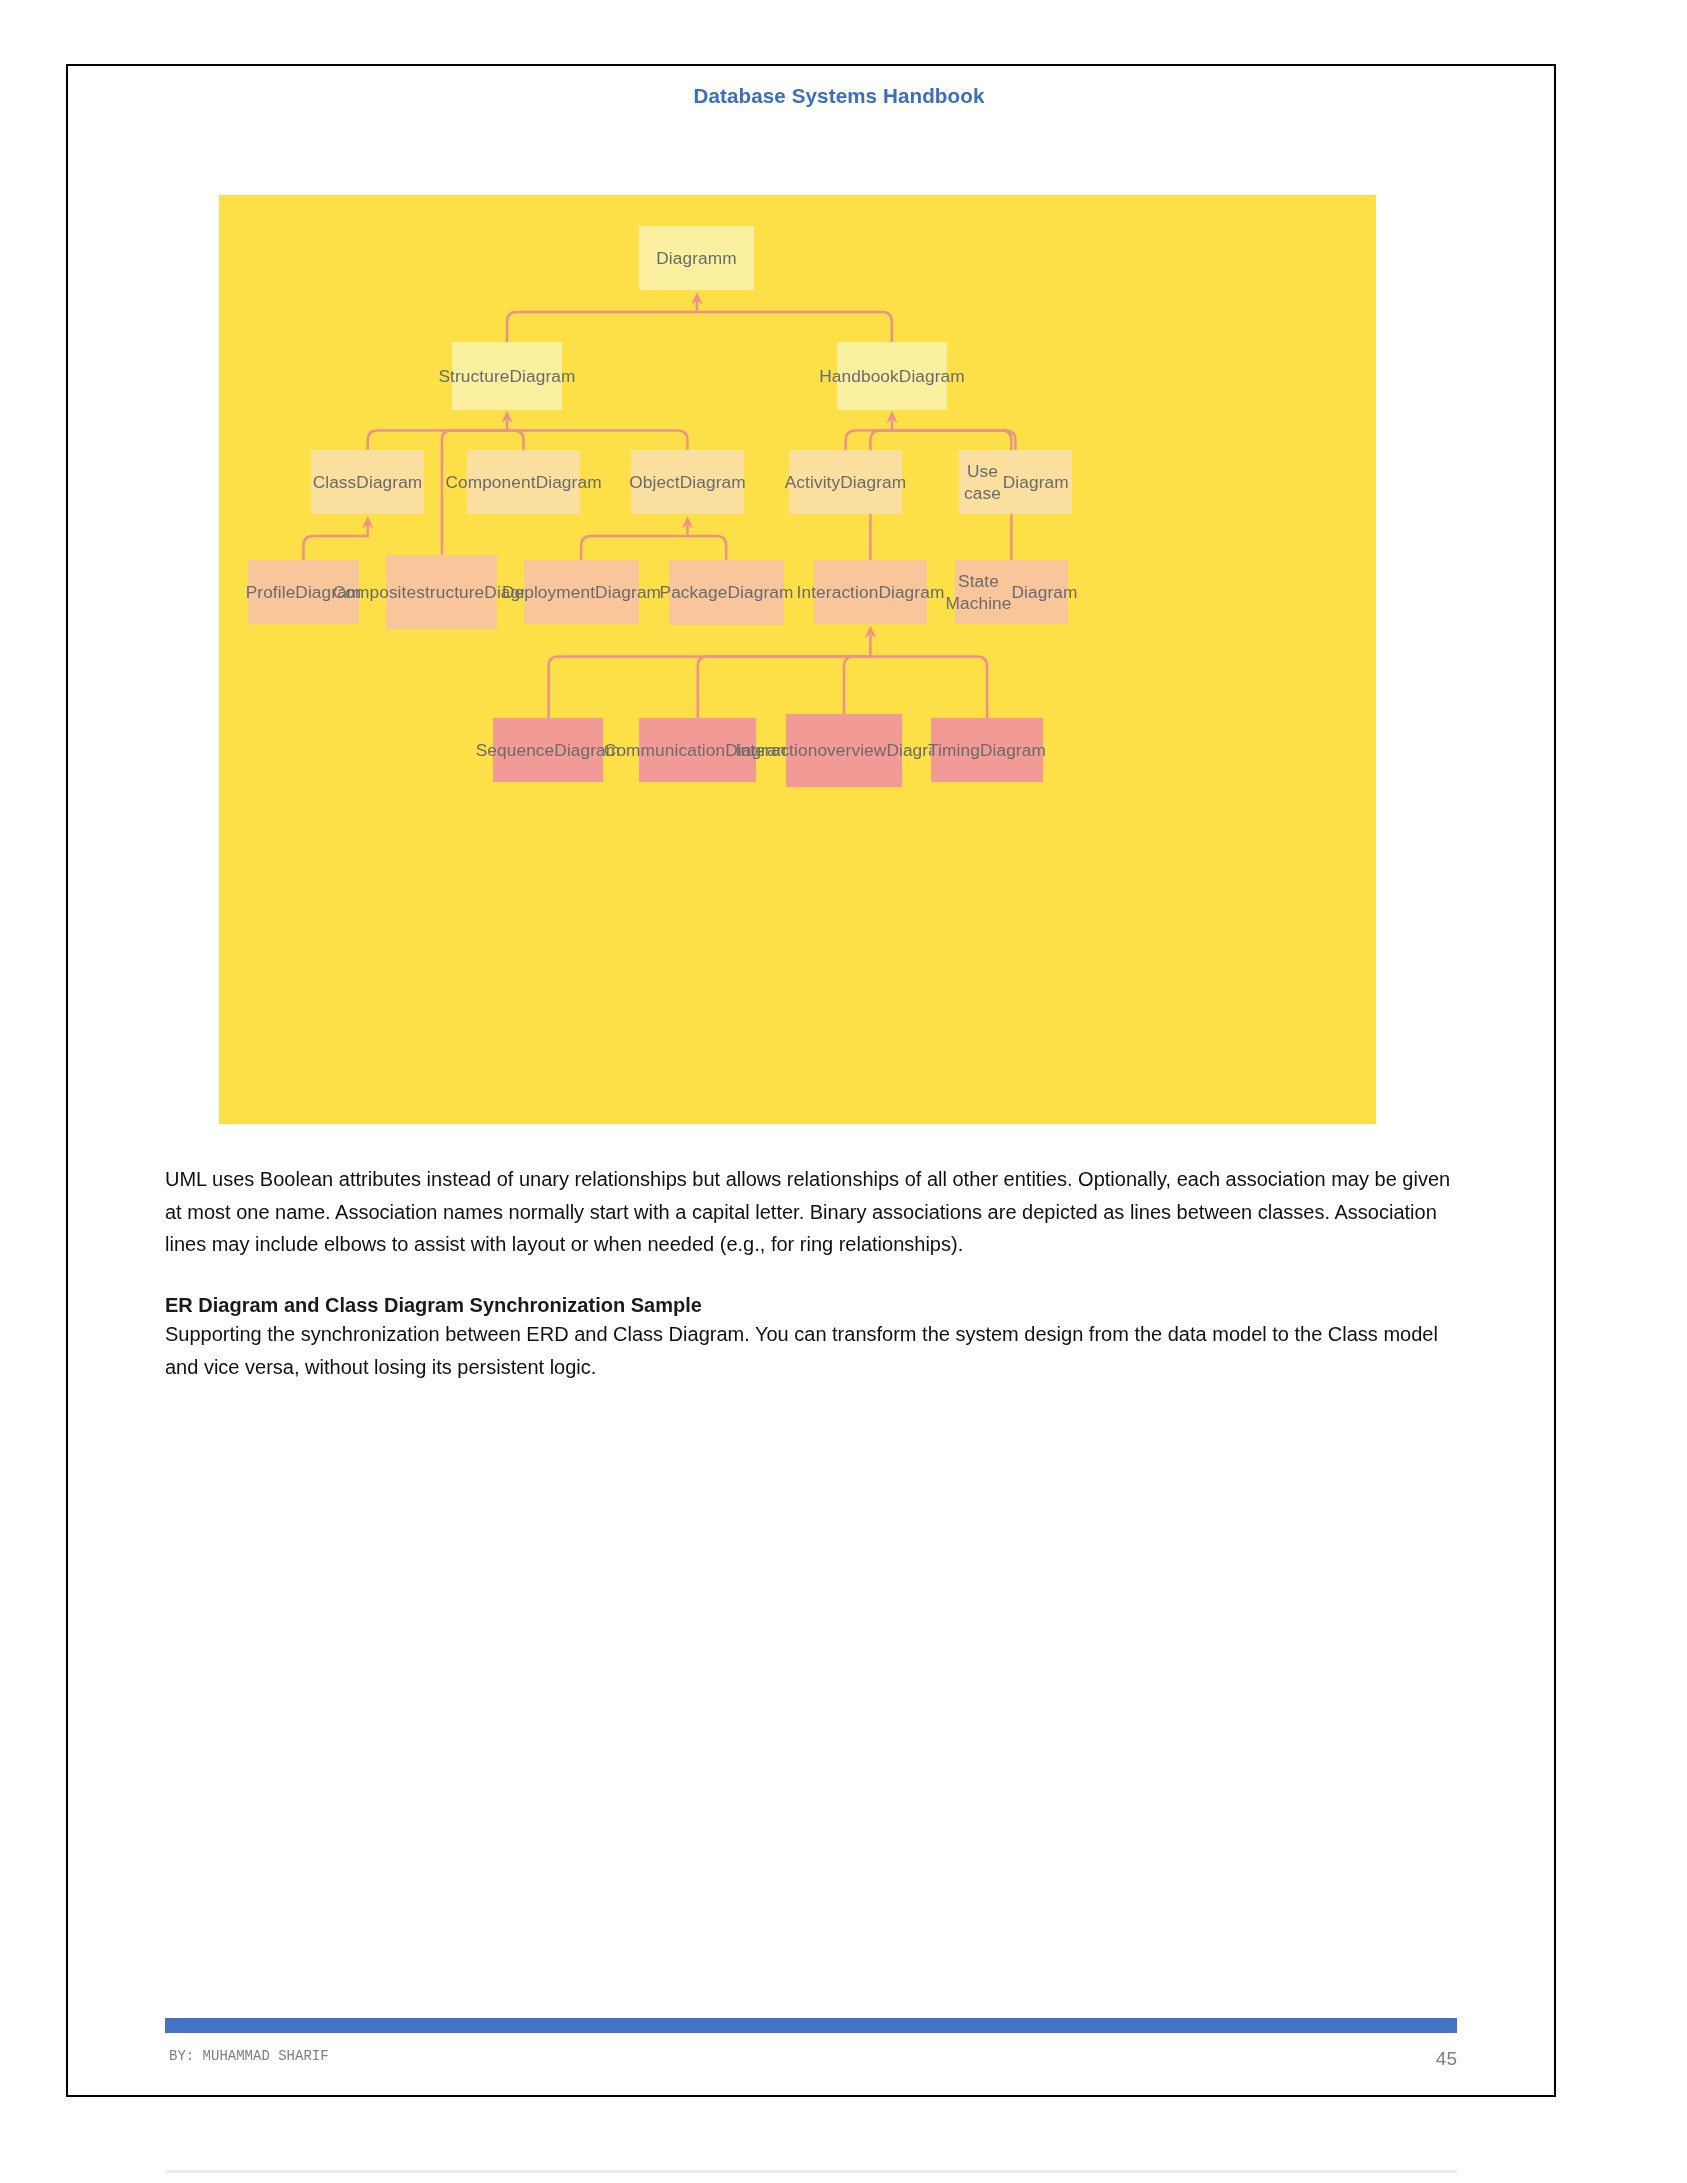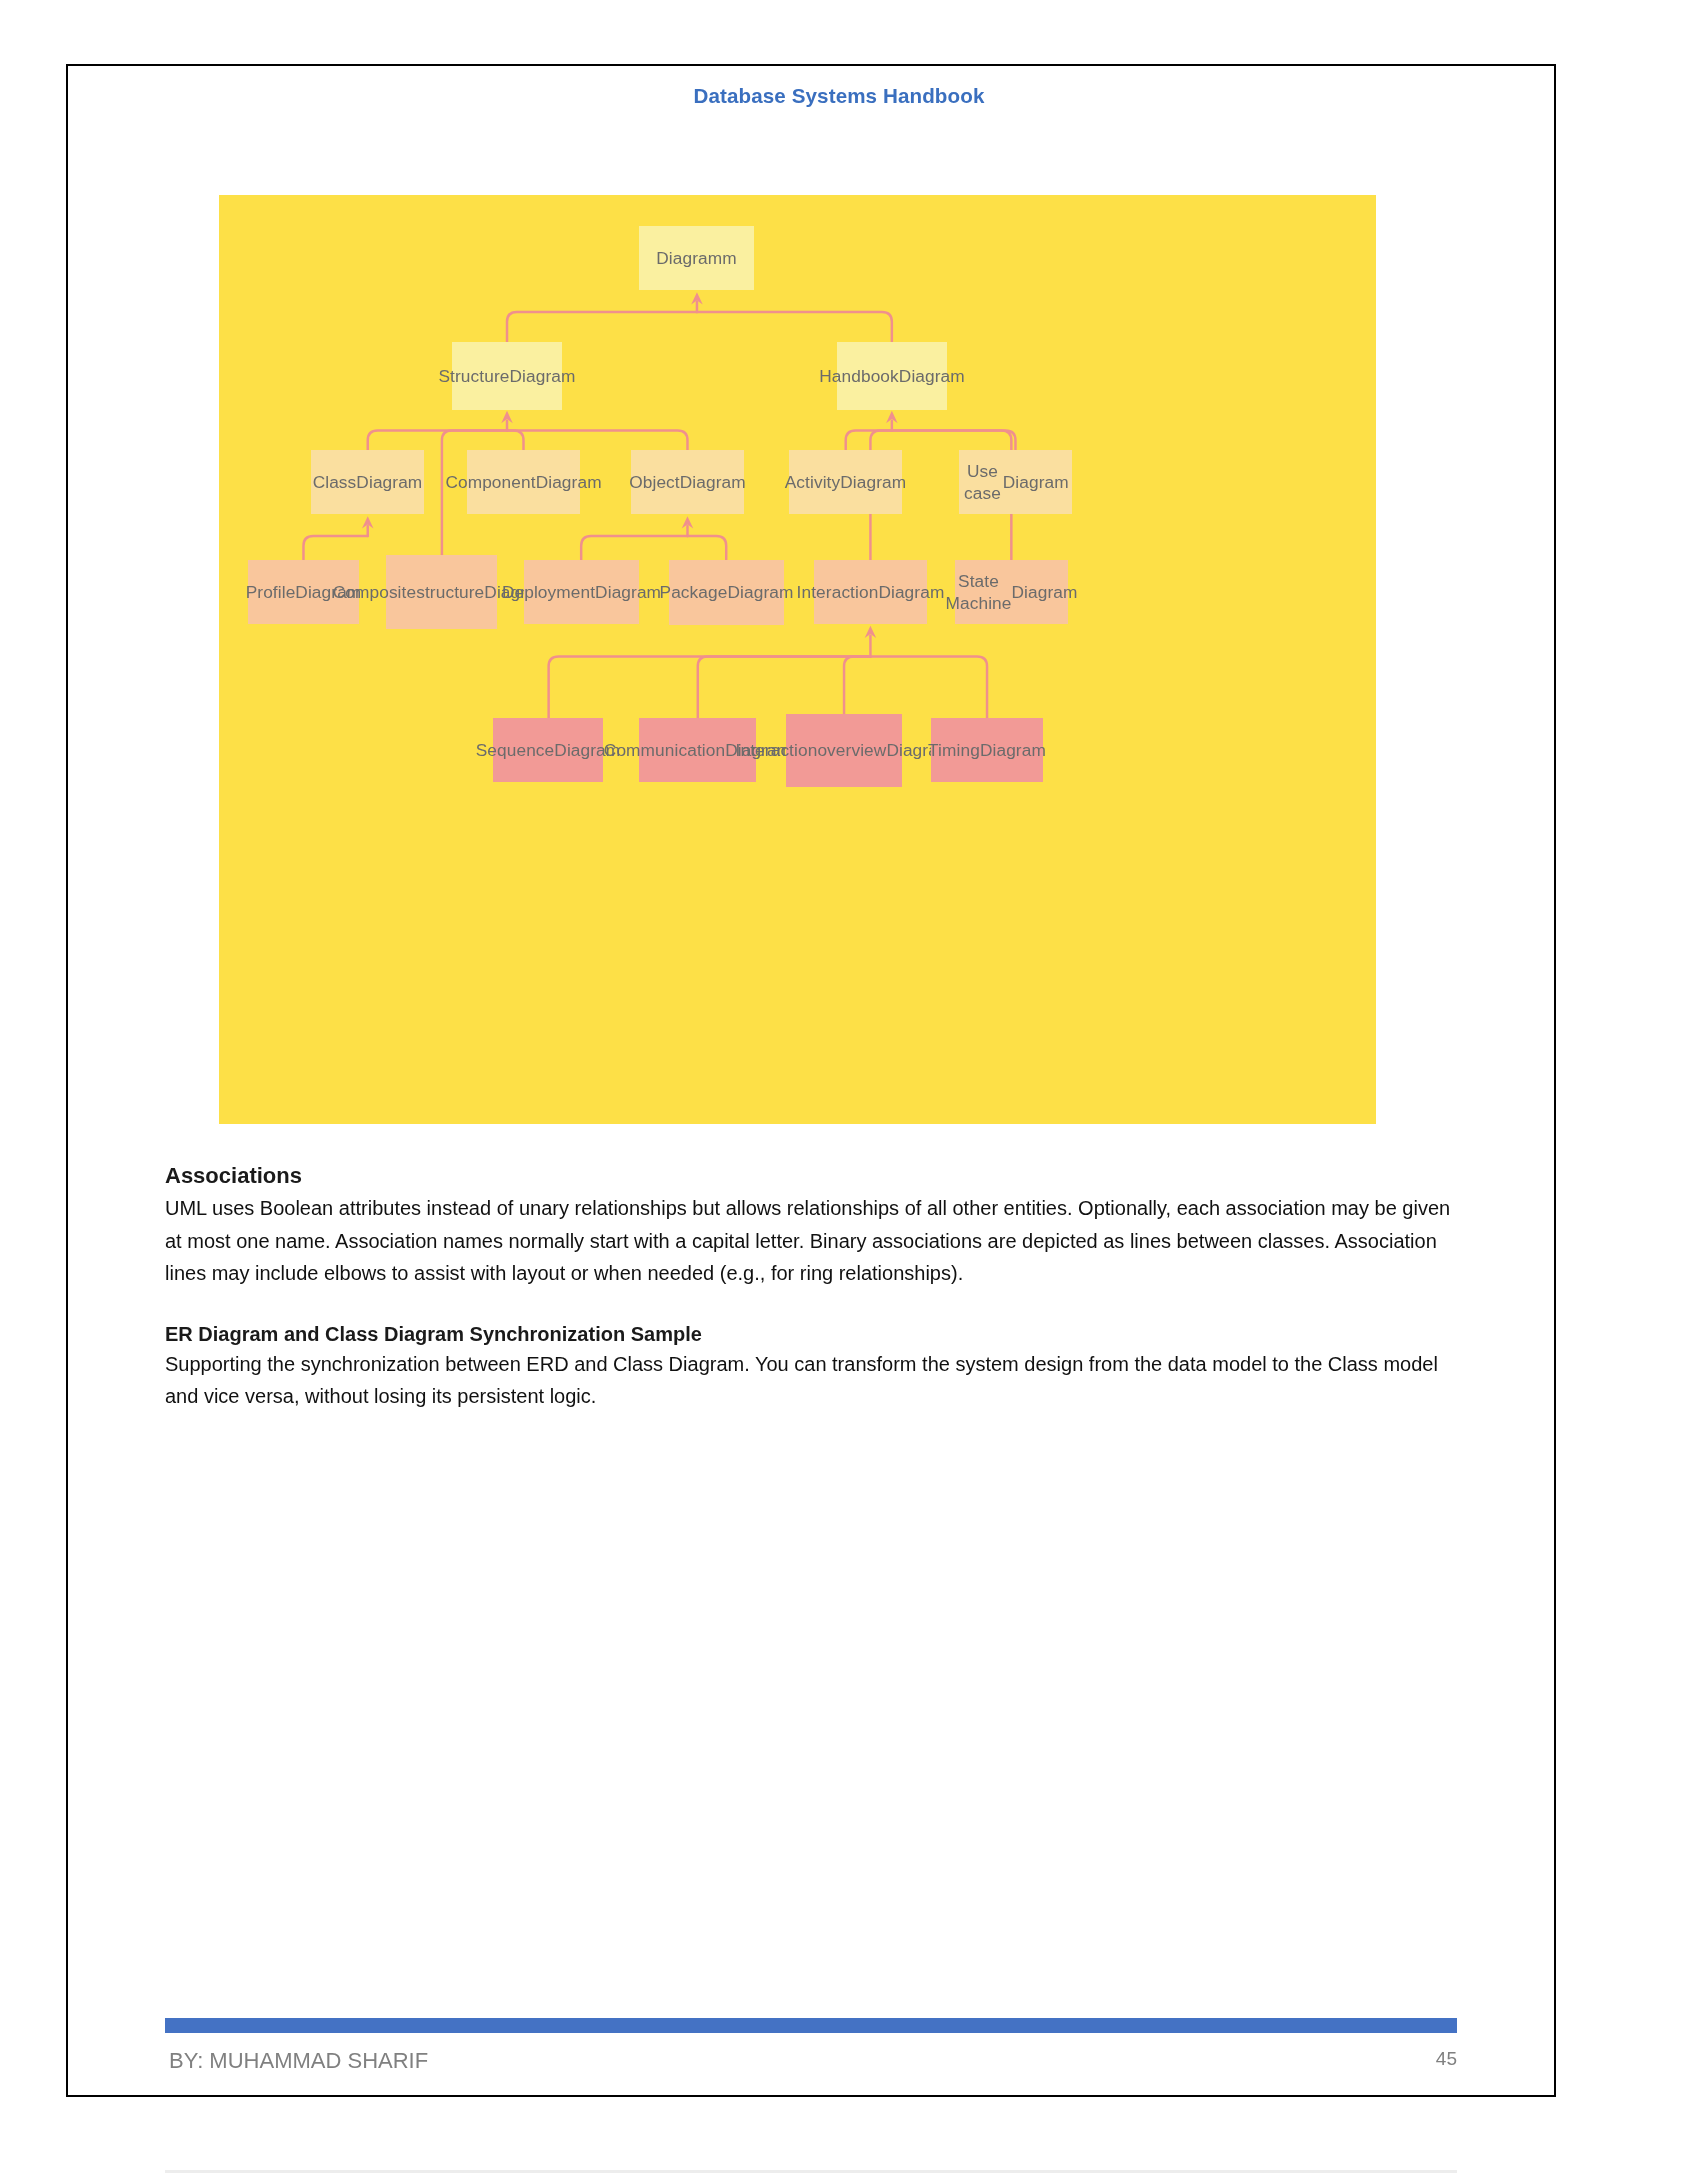--- a/index.html
+++ b/index.html
@@ -110,23 +110,23 @@
     left: 97px;
     top: 1952px;
     width: 1292px;
     height: 15px;
     background: #4472c4;
   }
   .footer-left {
     position: absolute;
     left: 101px;
     top: 1982px;
-    font-size: 22px;
+    font-size: 14px;
     color: #808080;
-    font-family: Liberation Sans, sans-serif;
+    font-family: Liberation Mono, monospace;
   }
   .footer-right {
     position: absolute;
     left: 1318px;
     top: 1982px;
     width: 71px;
     text-align: right;
     font-size: 19px;
     color: #808080;
     font-family: "Liberation Sans", sans-serif;
@@ -267,21 +267,20 @@
         <span>Diagram</span>
       </div>
       <div class="node lvl4" style="left: 712px; top: 523px; width: 112px; height: 64px;">
         <span>Timing</span>
         <br>
         <span>Diagram</span>
       </div>
     </div>
 
   <div class="content">
-    <h2 class="sec">Associations</h2>
     <p class="body">UML uses Boolean attributes instead of unary relationships but allows relationships of all other entities. Optionally, each association may be given at most one name. Association names normally start with a capital letter. Binary associations are depicted as lines between classes. Association lines may include elbows to assist with layout or when needed (e.g., for ring relationships).</p>
     <div class="gap"></div>
     <h3 class="sub">ER Diagram and Class Diagram Synchronization Sample</h3>
     <p class="body">Supporting the synchronization between ERD and Class Diagram. You can transform the system design from the data model to the Class model and vice versa, without losing its persistent logic.</p>
   </div>
 
   <div class="footer-rule"></div>
   <div class="footer-left">BY: MUHAMMAD SHARIF</div>
   <div class="footer-right">45</div>
   <div class="page-bottom-shadow"></div>

